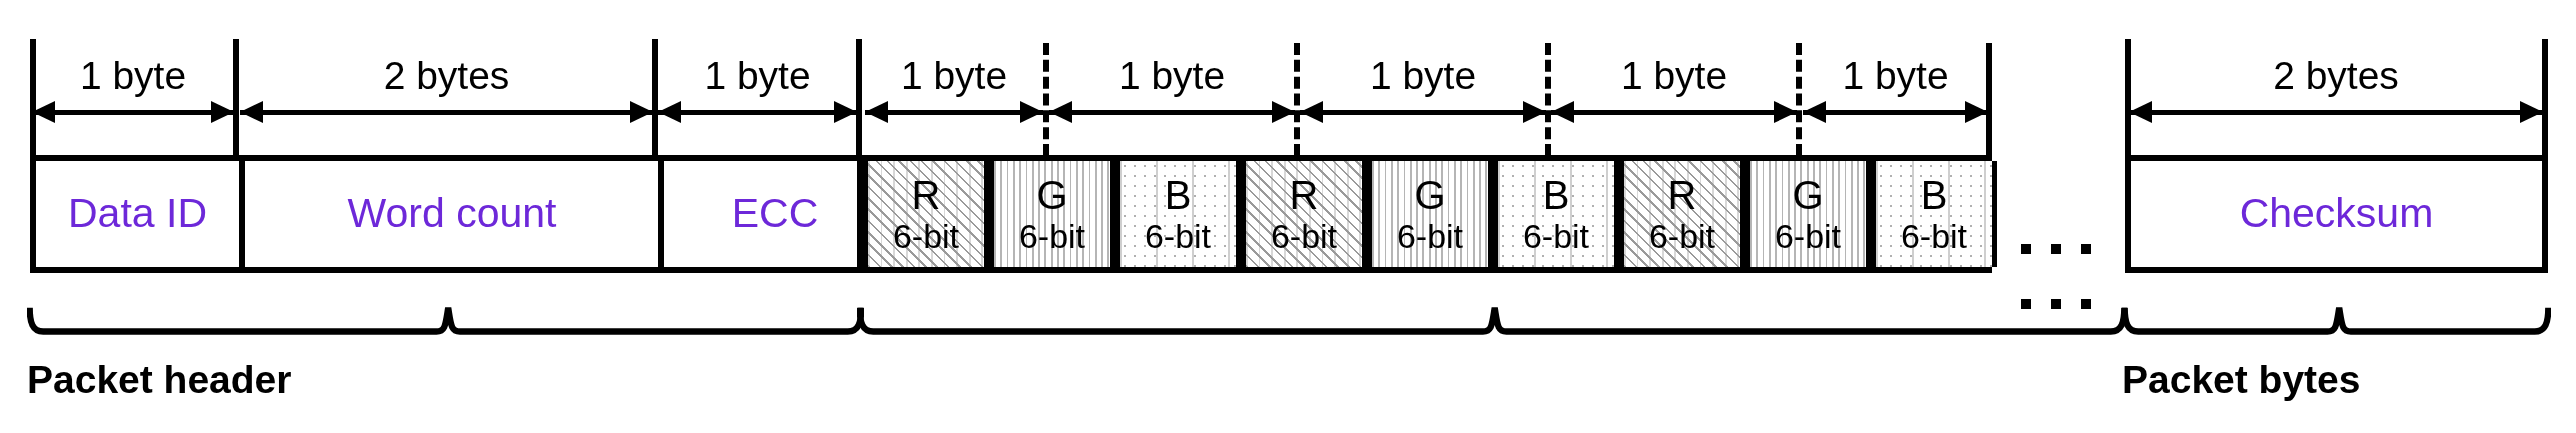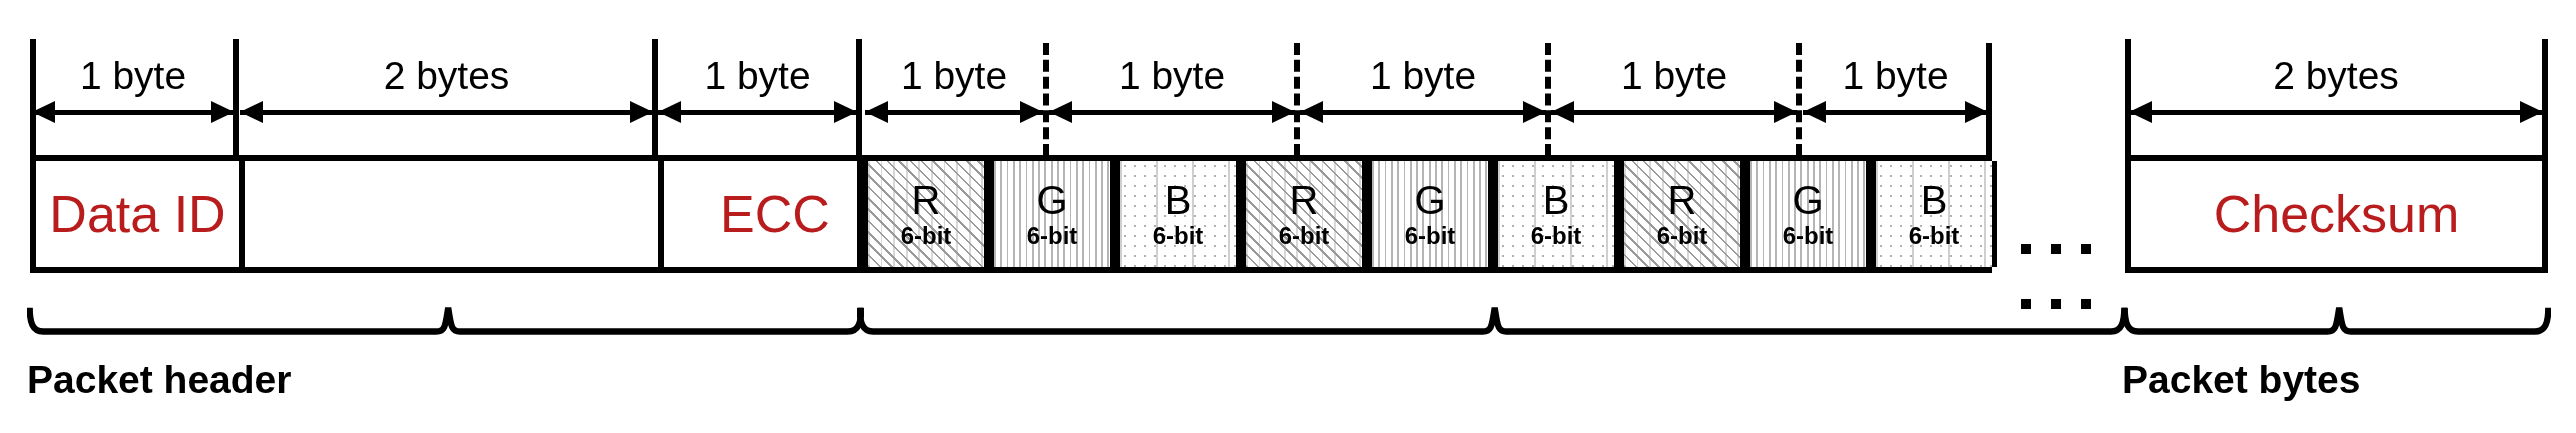--- a/index.html
+++ b/index.html
@@ -18,29 +18,29 @@
   .dim::after{right:0;border-left:23.4px solid #000;}
 
   .dimlabel{position:absolute;text-align:center;font-size:39px;color:#000;
       line-height:1;white-space:nowrap;}
 
   
   .box{position:absolute;border:6.3px solid #000;box-sizing:border-box;background:#fff;}
 
   .cell{position:absolute;top:0;bottom:0;display:flex;flex-direction:column;
         align-items:center;justify-content:center;box-sizing:border-box;}
-  .cell .big{font-size:52px;color:#b91c1c;line-height:1.05;}
+  .cell .big{font-size:41px;color:#6d28d9;line-height:1.05;}
   .sep{position:absolute;top:0;bottom:0;width:6.3px;background:#000;}
 
   
   .pcell{position:absolute;top:0;bottom:0;box-sizing:border-box;
          display:flex;flex-direction:column;align-items:center;justify-content:center;
          border-left:5.4px solid #000;border-right:5.4px solid #000;}
   .pcell .ch{font-size:40px;color:#000;line-height:1.0;margin-bottom:3.6px;}
-  .pcell .bits{font-size:24px;font-weight:bold;color:#000;line-height:1.0;}
+  .pcell .bits{font-size:34px;font-weight:normal;color:#000;line-height:1.0;}
 
   
   .fill-R{background-color:#ffffff;
     background-image:
       repeating-linear-gradient(45deg,#9a9a9a 0 1.8px,transparent 1.8px 8px),
       repeating-linear-gradient(90deg,#d8d8d8 0 1.8px,transparent 1.8px 12.6px);}
   .fill-G{background-color:#ffffff;
     background-image:
       repeating-linear-gradient(90deg,#b5b5b5 0 1.8px,transparent 1.8px 6.3px),
       repeating-linear-gradient(0deg,#ffffff 0 2.7px,transparent 2.7px 5.4px);}
@@ -96,20 +96,23 @@
   <div class="dimlabel" style="left:1300px; top:56px; width:246px;">1 byte</div>
   <div class="dimlabel" style="left:1551px; top:56px; width:246px;">1 byte</div>
   <div class="dimlabel" style="left:1803px; top:56px; width:185px;">1 byte</div>
   <div class="dimlabel" style="left:2129px; top:56px; width:414px;">2 bytes</div>
 
   <div class="box" style="left:30px; top:155px; width:833px; height:118px;">
     <div class="cell" style="left:0px;   width:203px;">
       <span class="big">Data ID</span>
     </div>
     <div class="sep" style="left:203px;"></div>
+    <div class="cell" style="left:210px; width:412px;">
+      <span class="big">Word count</span>
+    </div>
     <div class="sep" style="left:622px;"></div>
     <div class="cell" style="left:628px; width:198px;margin-left:12px;">
       <span class="big">ECC</span>
     </div>
   </div>
 
   <div class="box" style="left:857px; top:155px; width:1135px; height:118px; border-left-width:6.3px;">
     <div class="pcell fill-R" style="left:0px;    width:126px;">
       <span class="ch">R</span>
       <span class="bits">6-bit</span>

